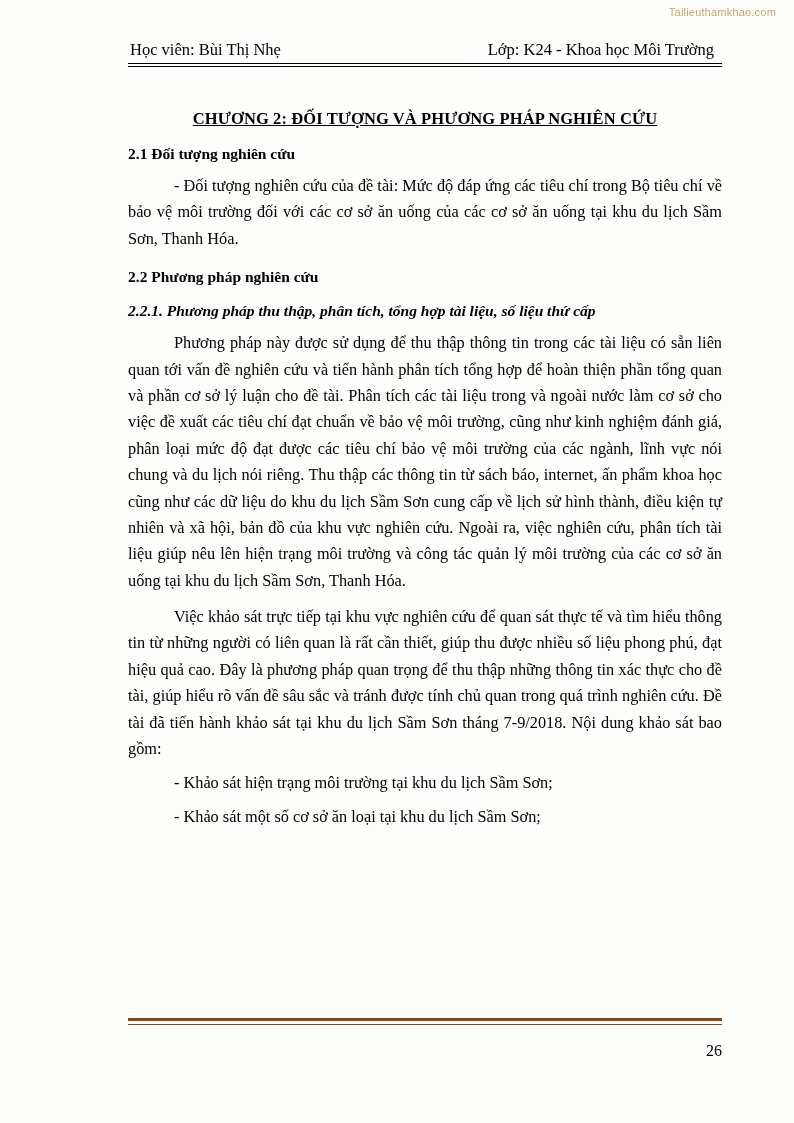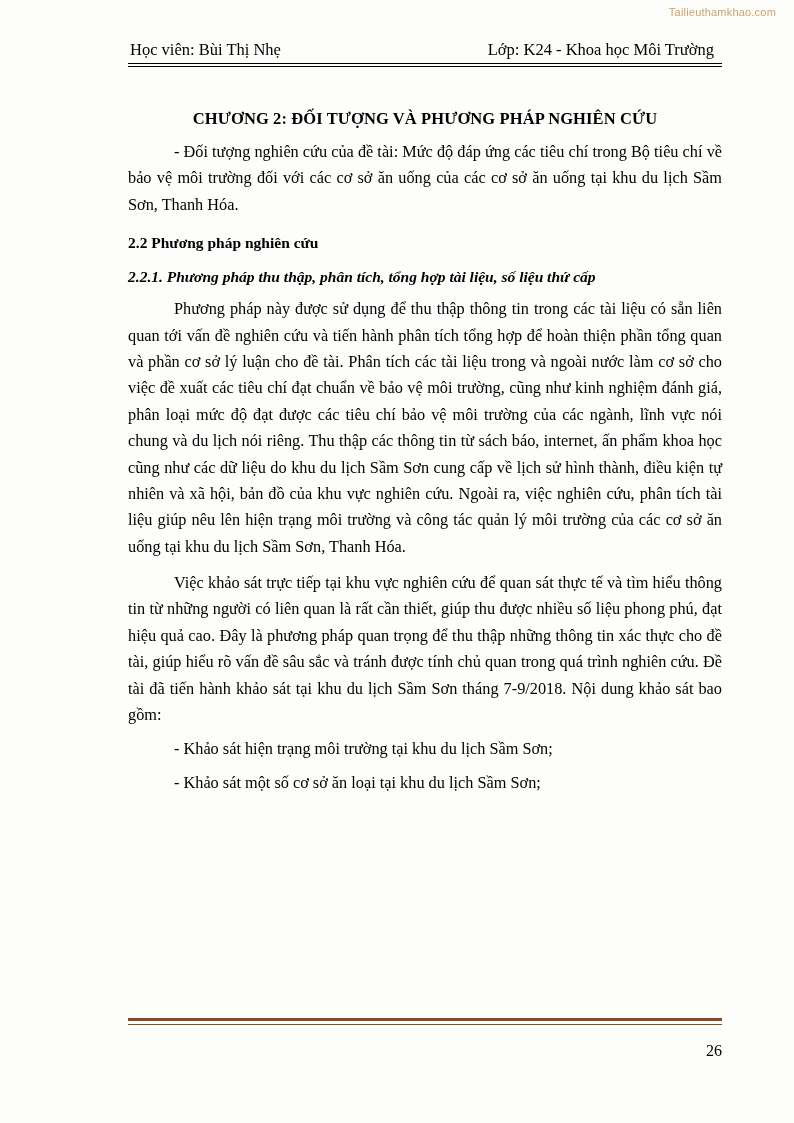--- a/index.html
+++ b/index.html
@@ -56,20 +56,21 @@
   }
   .header-left { }
   .header-right { padding-right: 6px; }
 
   .chapter-title {
     text-align: center;
     font-weight: bold;
     font-size: 16.5px;
     margin-top: 42px;
     letter-spacing: 0.1px;
+    text-decoration: underline;
   }
   .sec-h {
     font-weight: bold;
     font-size: 15.5px;
     margin-top: 16px;
   }
   .sec-h.italic {
     font-style: italic;
   }
   p.body {
@@ -119,20 +120,21 @@
 
     <div class="header-line">
       <span class="header-left">Học viên: Bùi Thị Nhẹ</span>
       <span class="header-right">Lớp: K24 - Khoa học Môi Trường</span>
     </div>
     <div class="header-rule"></div>
     <div class="header-rule thin"></div>
 
     <div class="chapter-title">CHƯƠNG 2: ĐỐI TƯỢNG VÀ PHƯƠNG PHÁP NGHIÊN CỨU</div>
 
+    <div class="sec-h">2.1 Đối tượng nghiên cứu</div>
     <p class="body dash">- Đối tượng nghiên cứu của đề tài: Mức độ đáp ứng các tiêu chí trong Bộ tiêu chí về bảo vệ môi trường đối với các cơ sở ăn uống của các cơ sở ăn uống  tại khu du lịch Sầm Sơn, Thanh Hóa.</p>
 
     <div class="sec-h">2.2 Phương pháp nghiên cứu</div>
 
     <div class="sec-h italic">2.2.1. Phương pháp thu thập, phân tích, tổng hợp tài liệu, số liệu thứ cấp</div>
     <p class="body">Phương pháp này được sử dụng để thu thập thông tin trong các tài liệu có sẵn liên quan tới vấn đề nghiên cứu và tiến hành phân tích tổng hợp để hoàn thiện phần tổng quan và phần cơ sở lý luận cho đề tài. Phân tích các tài liệu trong và ngoài nước làm cơ sở cho việc đề xuất các tiêu chí đạt chuẩn về bảo vệ môi trường, cũng như kinh nghiệm đánh giá, phân loại mức độ đạt được các tiêu chí bảo vệ môi trường của các ngành, lĩnh vực nói chung và du lịch nói riêng. Thu thập các thông tin từ sách báo, internet, ấn phẩm khoa học cũng như các dữ liệu do khu du lịch Sầm Sơn cung cấp về lịch sử hình thành, điều kiện tự nhiên và xã hội, bản đồ của khu vực nghiên cứu. Ngoài  ra, việc  nghiên  cứu, phân tích  tài  liệu  giúp nêu lên hiện trạng môi trường và công tác quản lý môi trường của các cơ sở ăn uống tại khu du lịch Sầm Sơn, Thanh Hóa.</p>
 
     <p class="body">Việc khảo sát trực tiếp tại khu vực nghiên cứu để quan sát thực tế và tìm hiểu thông tin từ những người có liên quan là rất cần thiết, giúp thu được nhiều số liệu phong phú, đạt hiệu quả cao. Đây là phương pháp quan trọng để thu thập những thông tin xác thực cho đề tài, giúp hiểu rõ vấn đề sâu sắc và tránh được tính chủ quan trong quá trình nghiên cứu. Đề tài đã tiến hành khảo sát tại khu du lịch Sầm Sơn tháng 7-9/2018. Nội dung khảo sát bao gồm:</p>
 
     <p class="body tight">- Khảo sát hiện trạng môi trường tại khu du lịch Sầm Sơn;</p>

